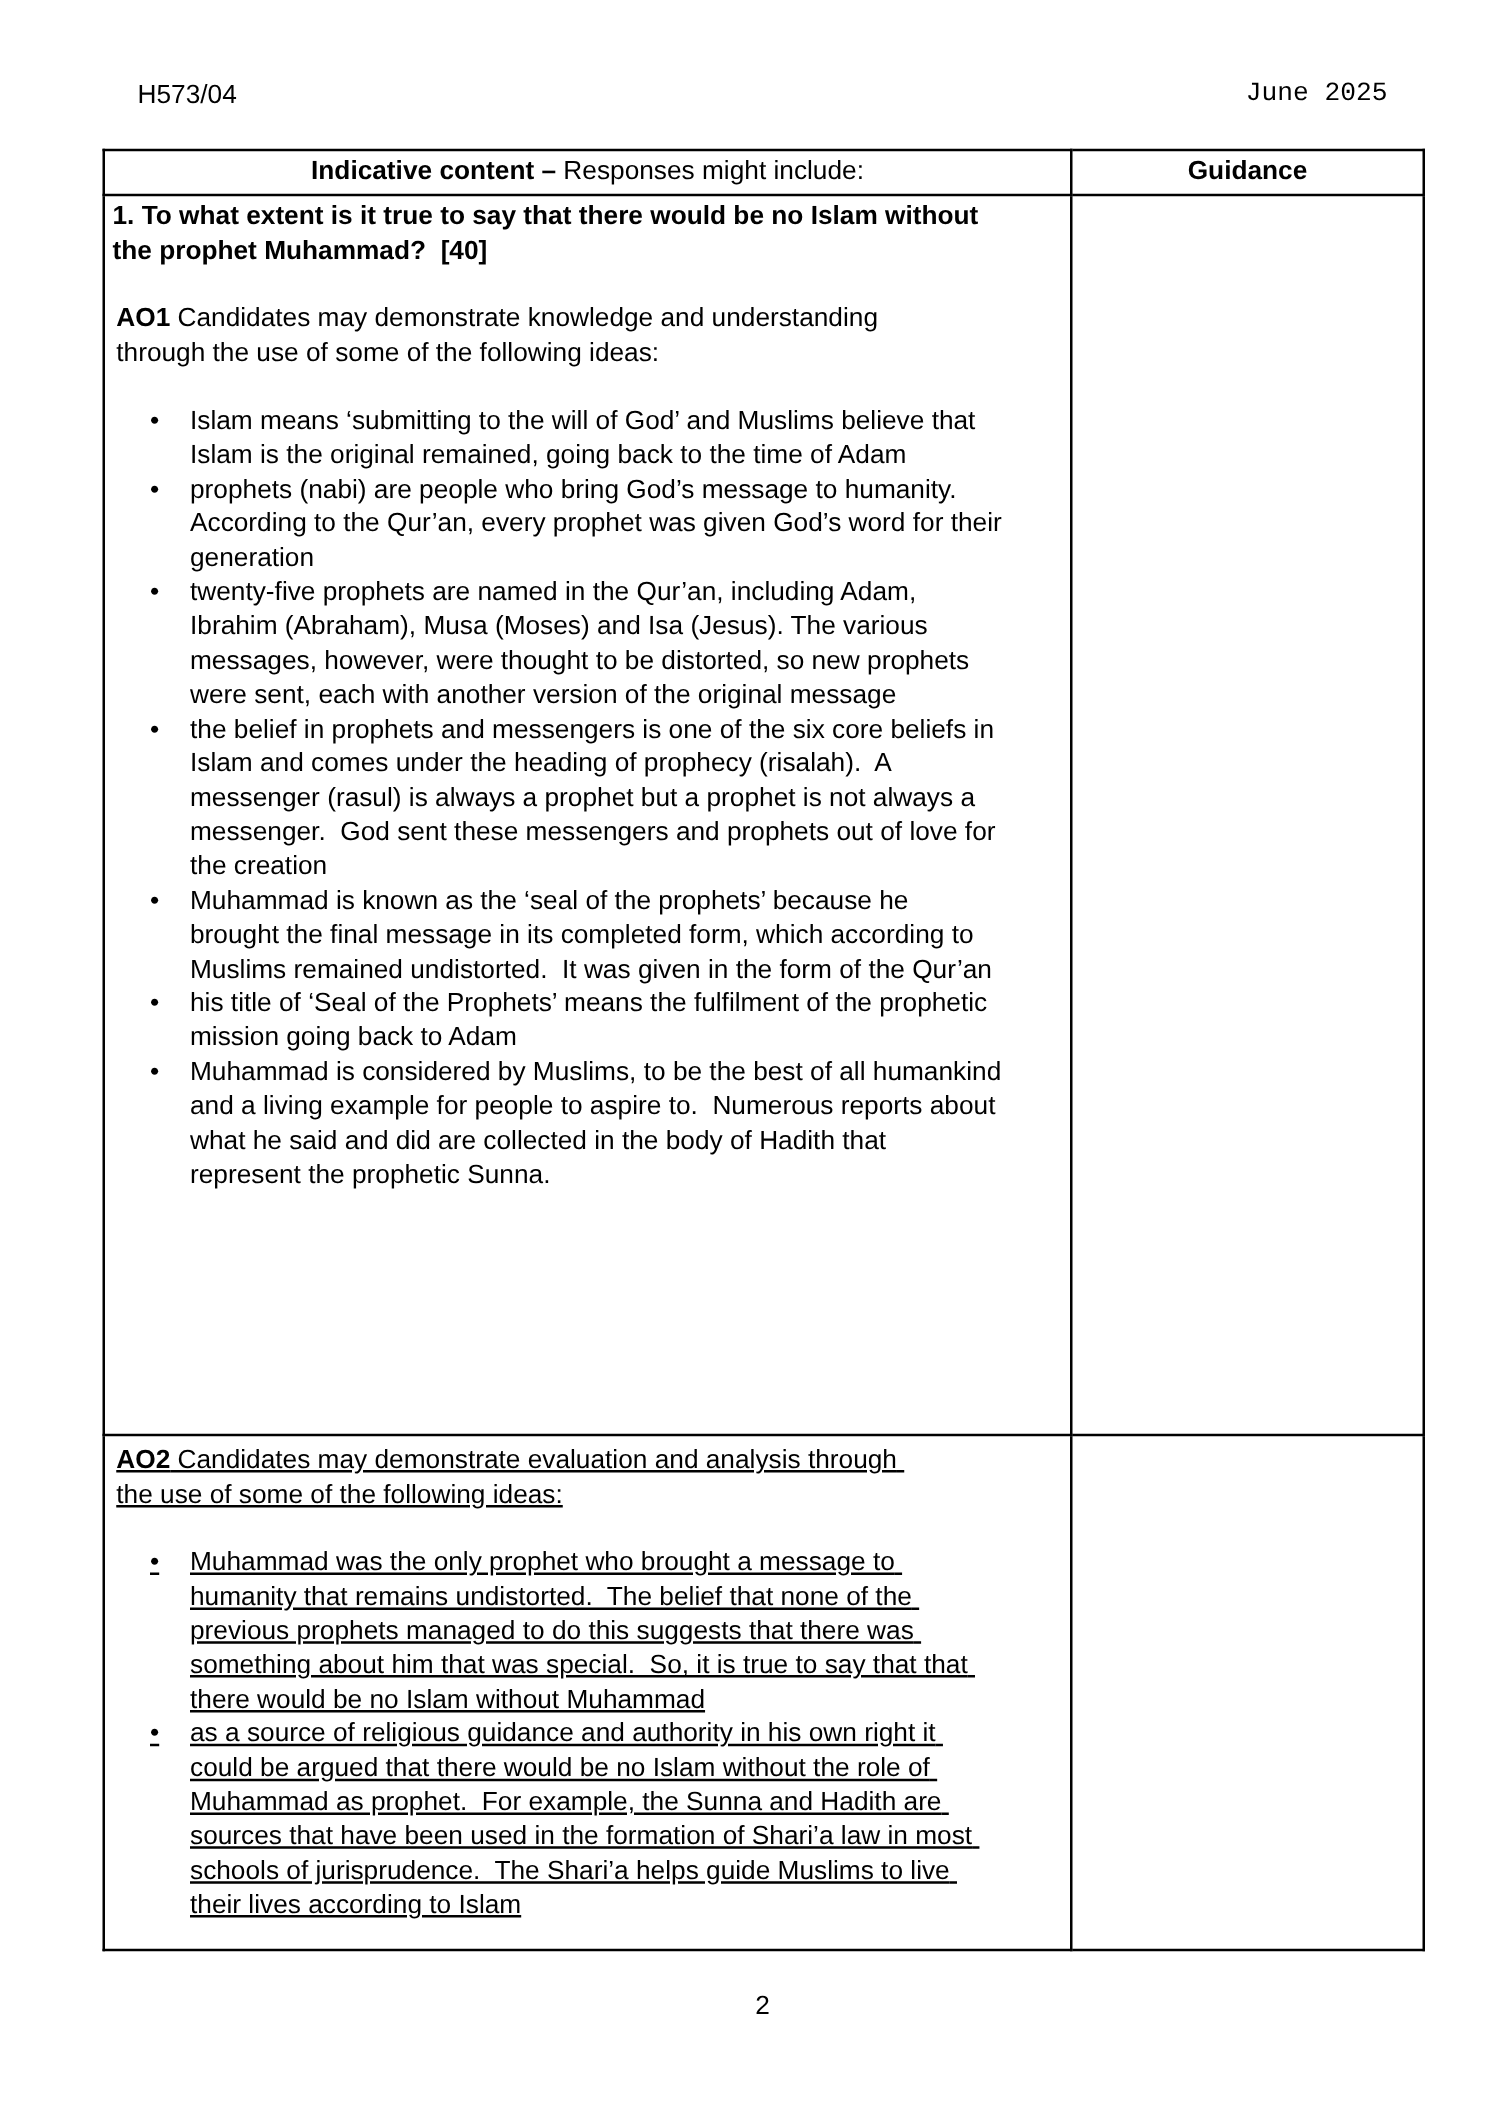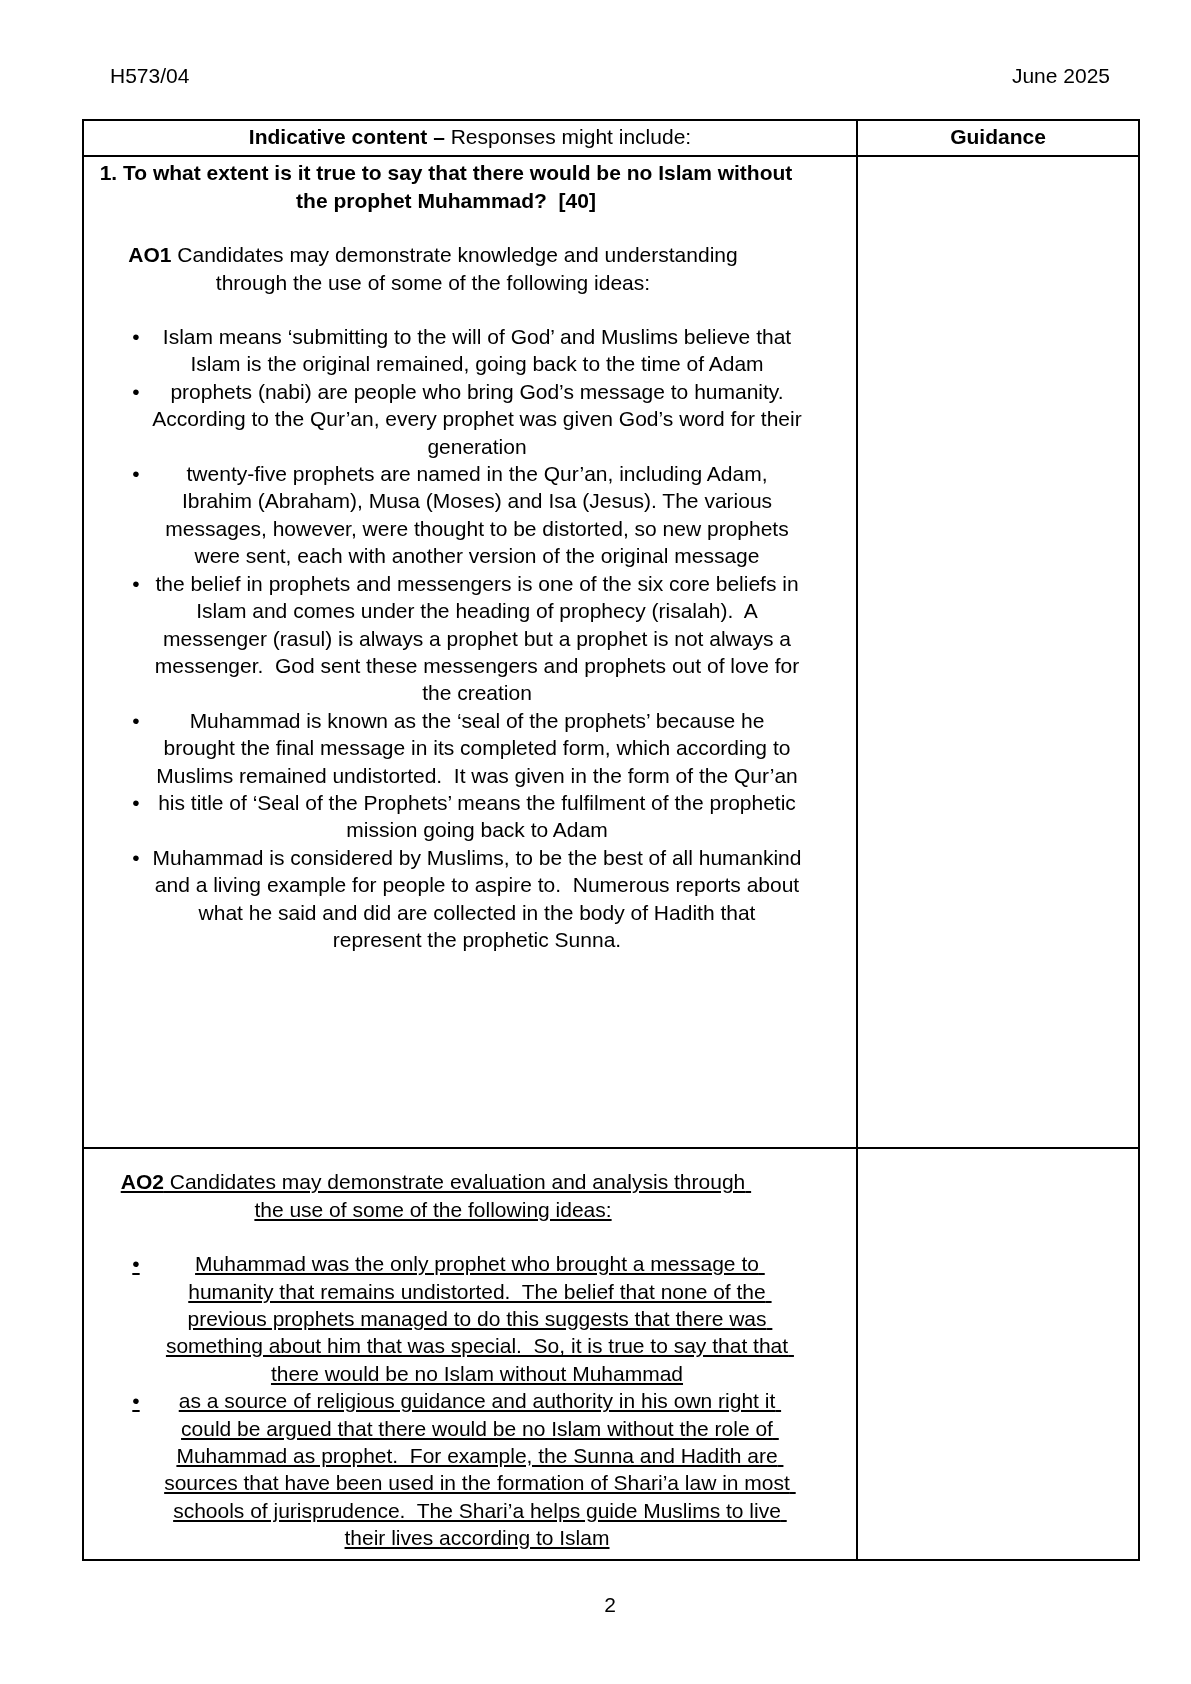--- a/index.html
+++ b/index.html
@@ -26,34 +26,34 @@
   
   .doc-header {
     display: flex;
     align-items: flex-start;
     padding: 0 28px;
     box-sizing: border-box;
     margin-bottom: 30px;
   }
   .doc-header .h-left   { flex: 1; text-align: left; }
   .doc-header .h-center { flex: 1.4; text-align: center; }
-  .doc-header .h-right  { flex: 1; text-align: right; }
+  .doc-header .h-right  { flex: 1; text-align: right; font-family: Liberation Mono, monospace; }
   
   table.mark-table {
     border-collapse: collapse;
     table-layout: fixed;
     width: 1056px;
   }
   .col-ind { width: 774px; }
   .col-gui { width: 282px; }
   table.mark-table th,
   table.mark-table td {
     border: 2px solid #000000;
     vertical-align: top;
-    text-align: center;
+    text-align: left;
   }
   table.mark-table th {
     height: 30px;
     padding: 2px 16px;
     text-align: center;
     font-weight: bold;
   }
   table.mark-table th .th-rest { font-weight: normal; }
   td.cell-content {
     padding: 2px 8px 2px 6px;
@@ -61,21 +61,21 @@
   td.cell-ao1 { height: 986px; }
   td.cell-ao2 { height: 406px; text-decoration: underline; }
   td.cell-guidance { padding: 2px 6px; }
   .question {
     margin: 0 0 27px 0;
     font-weight: bold;
     max-width: 712px;
     white-space: pre-wrap;
   }
   .intro {
-    margin: 17px;
+    margin: 3px;
     max-width: 652px;
     white-space: pre-wrap;
   }
   .intro strong { font-weight: bold; }
   ul.bullets {
     list-style: none;
     margin: 27px 0 0 0;
     padding: 0;
   }
   ul.bullets li {

